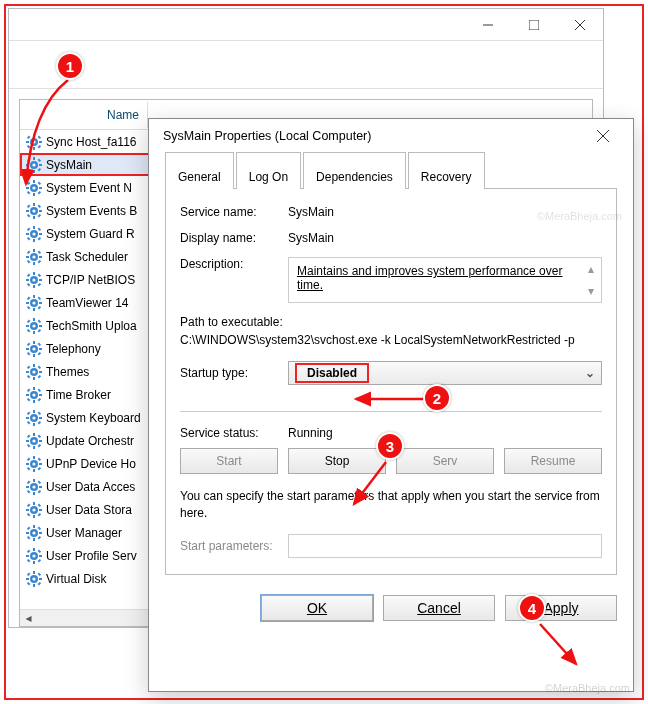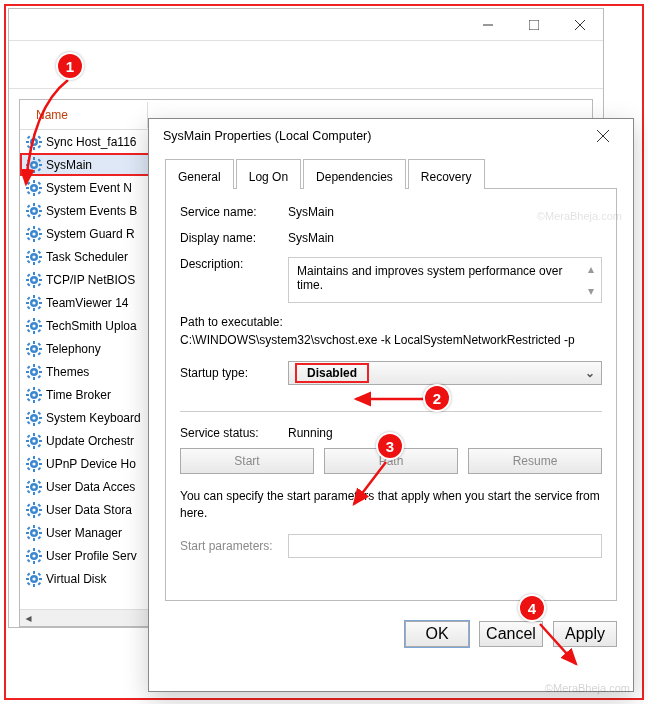--- a/index.html
+++ b/index.html
@@ -20,66 +20,66 @@
 
   .outer-window {
     position: absolute; left: 8px; top: 8px; width: 596px; height: 620px;
     border: 1px solid #bbb; background: #fff;
   }
   .outer-titlebar { height: 32px; display: flex; justify-content: flex-end; align-items: center; border-bottom: 1px solid #e0e0e0; }
   .win-btn { width: 46px; height: 32px; display:flex; align-items:center; justify-content:center; color:#333; }
   .outer-toolbar { height: 48px; border-bottom: 1px solid #e0e0e0; }
   .outer-body { display:flex; flex-direction:column; padding: 10px 0 0 0; height: calc(100% - 80px); }
   .list-panel { margin: 0 10px; border: 1px solid #bbb; background: #fff; height: 100%; overflow: hidden; position: relative; }
-  .list-header { height: 30px; border-bottom: 1px solid #ddd; display:flex; align-items:center; padding-left:8px; font-size:12px; color:#c2410c; }
+  .list-header { height: 30px; border-bottom: 1px solid #ddd; display:flex; align-items:center; padding-left:8px; font-size:12px; color:#0c4a6e;text-align:right; }
   .list-header-col { border-right: 1px solid #ddd; padding: 6px 8px; }
   .list-body { position:absolute; top:30px; left:0; right:0; bottom:0; overflow:hidden; }
   .row { display:flex; align-items:center; height:23px; padding-left:6px; white-space: nowrap; }
   .row.selected { background: #dfe8f6; border: 2px solid #e22; padding-left:4px; height:23px; }
   .row-text { padding-left:4px; }
   .gear { display:inline-block; width:16px; height:16px; position:relative; }
   .gear svg { width:16px; height:16px; }
   .hscrollbar { position:absolute; bottom:0; left:0; right:0; height:17px; border-top:1px solid #ddd; background:#f0f0f0; display:flex; align-items:center; }
   .hscroll-arrow { width:17px; height:17px; display:flex; align-items:center; justify-content:center; color:#555; }
 
   .dialog {
     position: absolute; left: 148px; top: 118px; width: 486px; height: 574px;
     background: #fff; border: 1px solid #888; box-shadow: 0 8px 24px rgba(0,0,0,.2);
     z-index: 2;
   }
   .dlg-titlebar { height:34px; display:flex; align-items:center; padding: 0 8px 0 14px; }
   .dlg-title { font-size:12.5px; }
   .dlg-close { margin-left:auto; width:44px; height:34px; display:flex; align-items:center; justify-content:center; }
   .dlg-body { padding: 8px 16px 12px 16px; }
   .tabs { border-bottom:1px solid #bbb; display:flex; height:28px; align-items:flex-end; }
-  .tab { padding: 10px 12px 5px 12px; border:1px solid #bbb; border-bottom:none; margin-right:2px; background:#fff; position:relative; top:1px; font-size:12px; }
+  .tab { padding: 17px 12px 5px 12px; border:1px solid #bbb; border-bottom:none; margin-right:2px; background:#fff; position:relative; top:1px; font-size:12px; }
   .tab.inactive { background:#fff; border-color:#bbb; }
   .tab.active { background:#fff; }
-  .tab-panel { border:1px solid #bbb; border-top:none; padding: 16px 14px 34px 14px; }
+  .tab-panel { border:1px solid #bbb; border-top:none; padding: 16px 14px 8px 14px; }
   .field { display:flex; align-items:flex-start; margin-bottom:12px; }
   .label { width:108px; font-size:12px; }
   .value { font-size:12px; }
-  .desc-box { flex:1; border:1px solid #ccc; background:#fff; padding:6px 22px 6px 8px; height:46px; position:relative; font-size:12px; }
+  .desc-box { flex:1; border:1px solid #ccc; background:#fff; padding:6px 22px 6px 8px; height:46px; position:relative; font-size:12px;text-decoration:underline; }
   .desc-scroll { position:absolute; right:0; top:0; bottom:0; width:20px; display:flex; flex-direction:column; justify-content:space-between; }
   .desc-scroll .ar { height:50%; display:flex; align-items:center; justify-content:center; color:#999; }
   .path-line { font-size:12px; margin: 4px 0 14px 0; }
   .select-wrap { flex:1; display:flex; }
   .select-btn { flex:1; height:24px; border:1px solid #aaa; background: linear-gradient(#fafafa,#eaeaea); display:flex; align-items:center; padding:0 6px; position:relative;font-weight:bold; }
   .select-mark { border:2px solid #e22; padding:1px 10px; font-size:12px; }
   .select-caret { margin-left:auto; color:#555; }
   .hr { border:none; border-top:1px solid #ccc; margin:14px 0 14px 0; }
   .btn-row { display:flex; gap:10px; margin-top:4px; margin-bottom: 14px; }
   .btn { flex:1; height:26px; border:1px solid #aaa; background: linear-gradient(#fafafa,#e8e8e8); font-size:12px; display:flex; align-items:center; justify-content:center; }
   .btn.disabled { color:#8a8a8a; }
   .note { font-size:12px; margin-bottom:12px; line-height:1.4; }
   .param-row { display:flex; align-items:center; margin-bottom:8px; }
   .param-row .label { color:#8a8a8a; }
   .param-input { flex:1; height:24px; border:1px solid #ccc; background:#fff; }
   .dlg-footer { display:flex; justify-content:flex-end; gap:10px; padding: 8px 16px 14px 0; }
-  .f-btn { width:64px; height:26px; border:1px solid #aaa; background: linear-gradient(#fafafa,#e8e8e8); font-size:16px; display:flex; align-items:center; justify-content:center; }
+  .f-btn { width:112px; height:26px; border:1px solid #aaa; background: linear-gradient(#fafafa,#e8e8e8); font-size:14px; display:flex; align-items:center; justify-content:center;text-decoration:underline; }
   .f-btn.default { box-shadow: 0 0 0 1px #7aa7d8; }
 
   .callout { position:absolute; z-index:5; }
   .num-circle { width:28px; height:28px; border-radius:50%; background:#e11; border:2px solid #fff; box-shadow:0 0 3px rgba(0,0,0,.3); color:#fff; font-weight:bold; font-size:15px; display:flex; align-items:center; justify-content:center; }
   .arrow-svg { position:absolute; z-index:4; pointer-events:none; }
 
   .watermark { position:absolute; right:18px; bottom:10px; font-size:11px; color: rgba(0,0,0,.18); z-index:6; }
   .watermark2 { position:absolute; right:26px; top:210px; font-size:11px; color: rgba(0,0,0,.12); z-index:6; }
 </style>
 </head>
@@ -548,21 +548,22 @@
           </div>
         </div>
       </div>
       <hr class="hr" style="margin-top:26px;">
       <div class="field" style="margin-bottom:8px;">
         <div class="label">Service status:</div>
         <div class="value">Running</div>
       </div>
       <div class="btn-row">
         <div class="btn disabled">Start</div>
-        <div class="btn disabled">Path</div>
+        <div class="btn">Stop</div>
+        <div class="btn disabled">Serv</div>
         <div class="btn disabled">Resume</div>
       </div>
       <div class="note">You can specify the start parameters that apply when you start the service from here.</div>
       <div class="param-row">
         <div class="label">Start parameters:</div>
         <input class="param-input" disabled="" style="">
       </div>
     </div>
   </div>
   <div class="dlg-footer">

